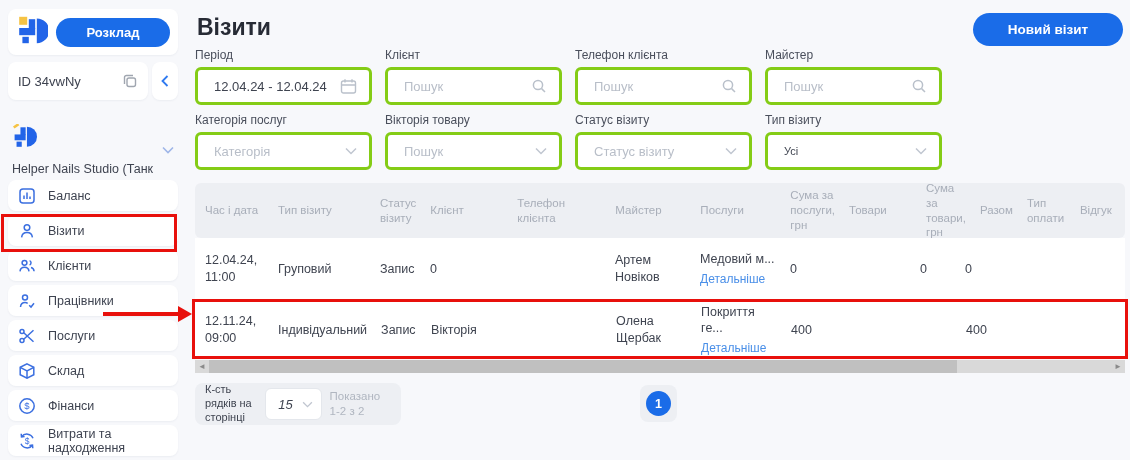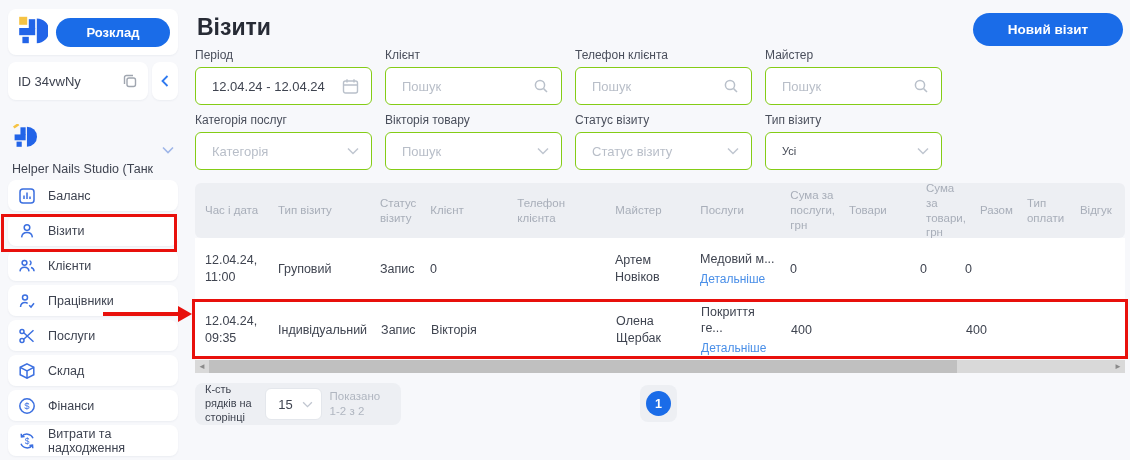--- a/index.html
+++ b/index.html
@@ -31,21 +31,21 @@
   .menu-item .mi-icon { width:18px; height:18px; margin-right:12px; display:flex; }
   .menu-item span.lbl { font-size:12.5px; color:#3e4350; }
 
   
   .page-title { position:absolute; left:197px; top:14px; font-size:23px; font-weight:bold; color:#272b35; }
   .new-visit-btn { position:absolute; left:973px; top:13px; width:150px; height:33px; border-radius:17px; font-size:13.5px; }
 
   
   .ffield { position:absolute; width:177px; }
   .ffield .flabel { font-size:12px; color:#4a4f5c; display:block; margin-bottom:5px; }
-  .fbox { height:38px; background:#fff; border:1px solid #84cc16; border-radius:6px; display:flex; align-items:center; padding:0 12px 0 16px; }
+  .fbox { height:38px; background:#fff; border:3px solid #84cc16; border-radius:6px; display:flex; align-items:center; padding:0 12px 0 16px; }
   .fbox input { flex:1; min-width:0; border:none; outline:none; font-family:inherit; font-size:13px; color:#3f4450; background:transparent; }
   .fbox input::placeholder { color:#b8bec8; }
   .fbox .ph { flex:1; font-size:13px; color:#b8bec8; }
   .fbox .val { flex:1; font-size:11px; color:#3f4450; }
   .r1 { top:48px; } .r2 { top:113px; }
   .fx0 { left:195px; } .fx1 { left:385px; } .fx2 { left:575px; } .fx3 { left:765px; }
   .r2 .fbox { cursor:pointer; }
 
   
   .thead, .trow { position:absolute; left:195px; width:930px; display:flex; align-items:center; }
@@ -65,21 +65,21 @@
   .hscroll { position:absolute; left:195px; top:360px; width:930px; height:13px; background:#d9d9d9; }
   .hthumb { position:absolute; left:14px; top:0; width:748px; height:13px; background:#c0c0c0; cursor:grab; }
   .harrow { position:absolute; top:0; width:14px; height:13px; font-size:8px; color:#8a8a8a; display:flex; align-items:center; justify-content:center; cursor:pointer; }
   .harrow.left { left:0; } .harrow.right { right:0; }
 
   
   .rows-box { position:absolute; left:195px; top:383px; width:206px; height:42px; background:#edeff3; border-radius:8px;
               display:flex; align-items:center; padding:0 8px 0 10px; }
   .rows-label { font-size:11px; color:#3f4450; line-height:1.25; width:62px; }
   .rows-select { width:60px; height:32px; background:#fff; border:1px solid #e4e7ec; border-radius:6px; display:flex;
-                 align-items:center; padding:0 8px 0 12px; margin:0 8px 0 4px; cursor:pointer; }
+                 align-items:center; padding:0 8px 0 12px; margin:0 8px 0 4px; cursor:pointer;font-style:italic; }
   .rows-select .val { flex:1; font-size:13px; color:#3f4450; }
   .shown-label { font-size:11.5px; color:#b0b6c0; line-height:1.3; width:70px; }
   .page-btn { position:absolute; left:640px; top:385px; width:37px; height:37px; background:#edeff3; border-radius:8px;
               display:flex; align-items:center; justify-content:center; cursor:pointer; }
   .page-circle { width:25px; height:25px; border-radius:50%; background:#1a6ce8; color:#fff; font-size:12.5px; font-weight:bold;
                  display:flex; align-items:center; justify-content:center; }
 
   
   .ann { position:absolute; pointer-events:none; }
   .ann-sidebar { left:1px; top:214px; width:176px; height:38px; border:3px solid #e8100c; }
@@ -323,21 +323,21 @@
     <span class="cell c6"><span>Медовий м...</span><a class="details-link">Детальніше</a></span>
     <span class="cell c7">0</span>
     <span class="cell c8"></span>
     <span class="cell c9">0</span>
     <span class="cell c10">0</span>
     <span class="cell c11"></span>
     <span class="cell c12"></span>
   </div>
 
   <div class="trow trow2">
-    <span class="cell c0">12.04.24, 09:35</span>
+    <span class="cell c0">12.11.24, 09:00</span>
     <span class="cell c1">Індивідуальний</span>
     <span class="cell c2">Запис</span>
     <span class="cell c3">Вікторія</span>
     <span class="cell c4"><span class="phone-blur"></span></span>
     <span class="cell c5">Олена Щербак</span>
     <span class="cell c6"><span>Покриття ге...</span><a class="details-link">Детальніше</a></span>
     <span class="cell c7">400</span>
     <span class="cell c8"></span>
     <span class="cell c9"></span>
     <span class="cell c10">400</span>

